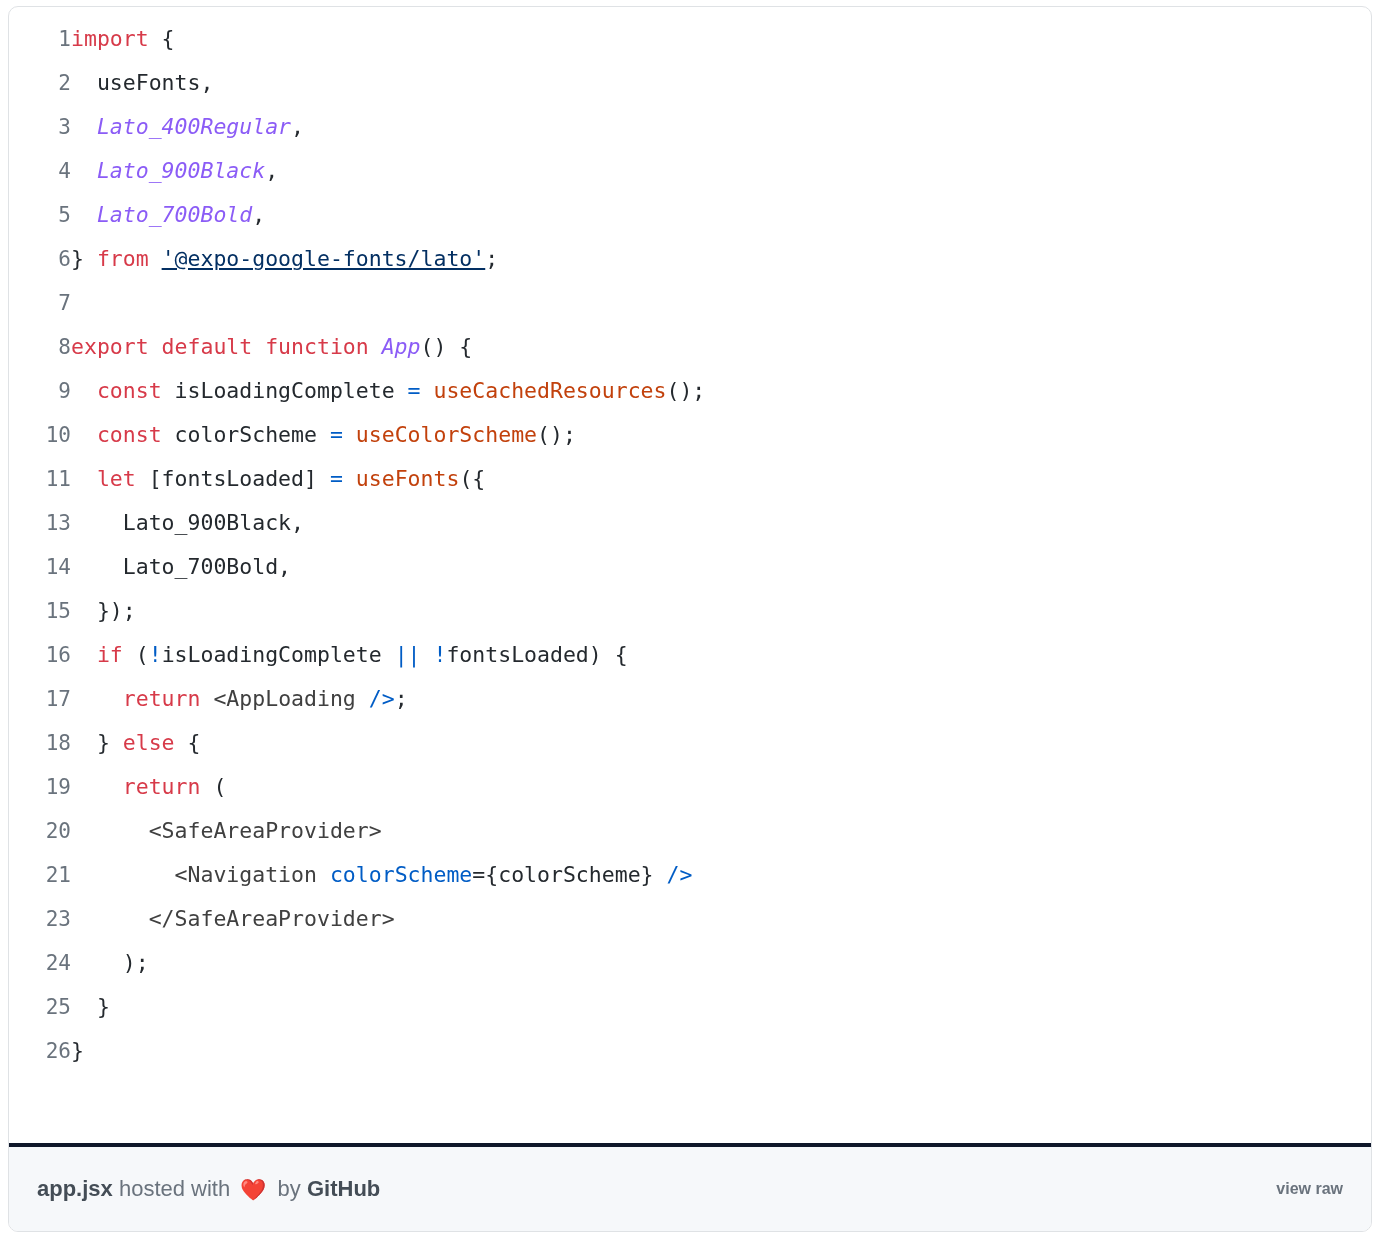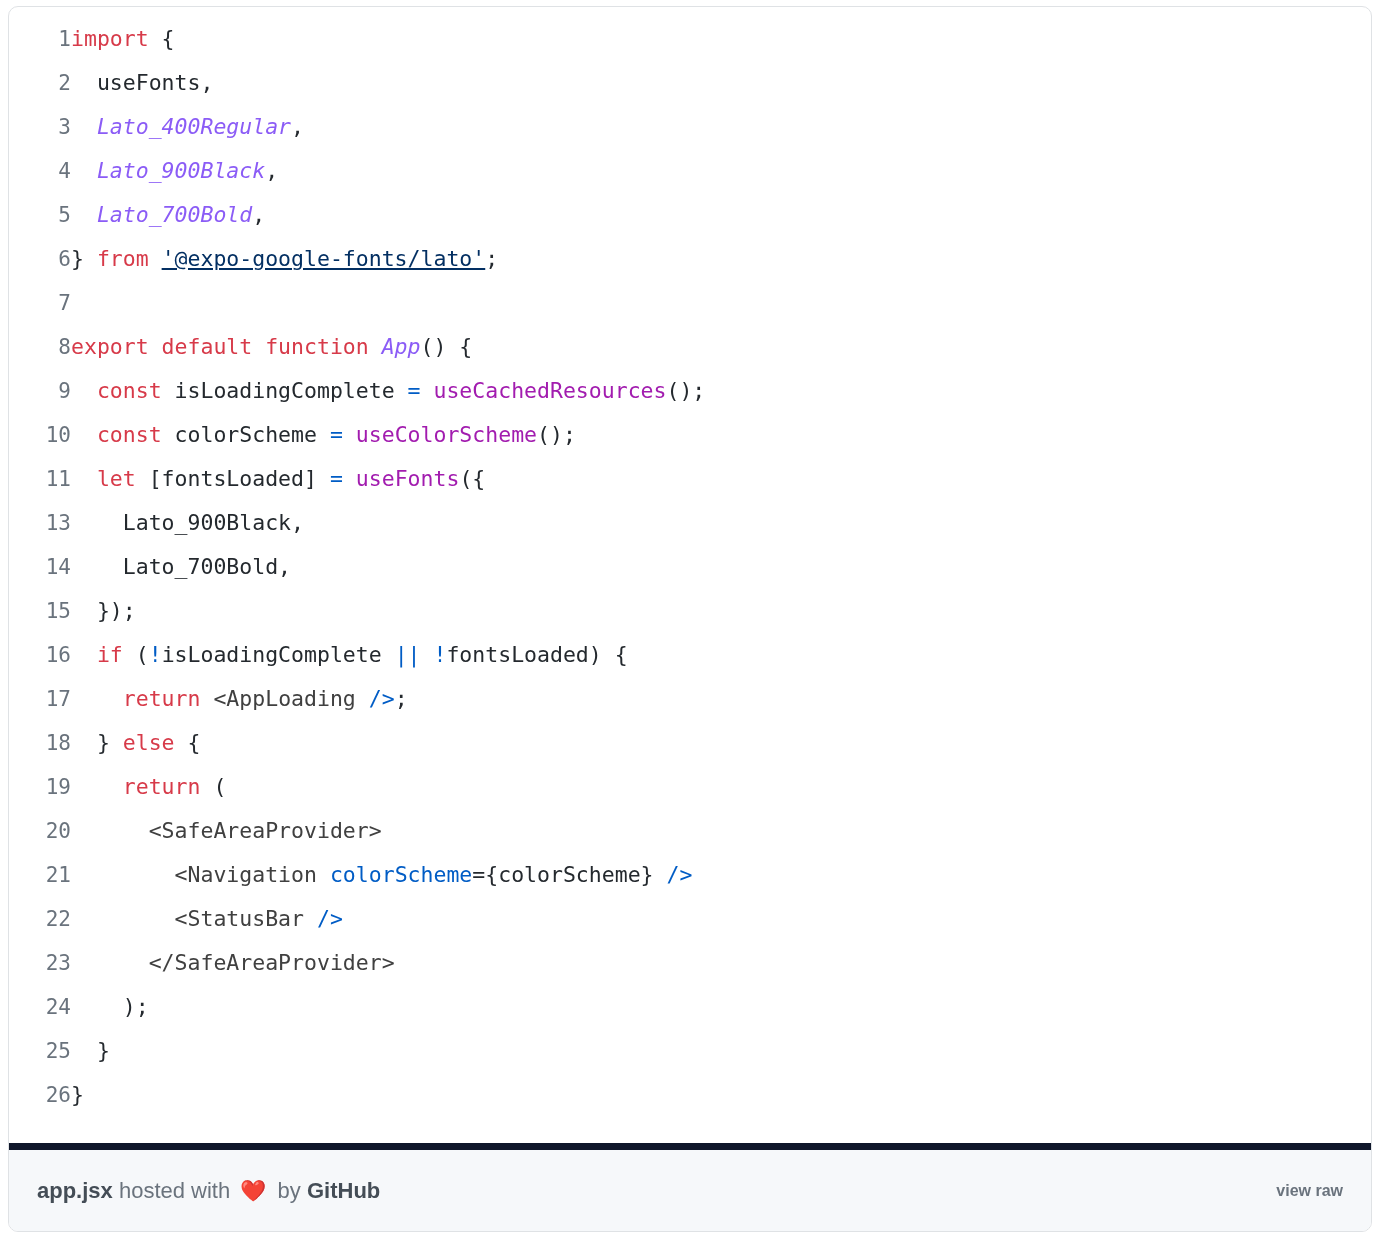--- a/index.html
+++ b/index.html
@@ -62,30 +62,30 @@
 
   td.code {
     padding-left: 35px;
     color: #24292e;
   }
 
   
   .k  { color: #d73a49; }   
   .s  { color: #032f62; text-decoration: underline; }   
   .e  { color: #8b5cf6; font-style: italic; }   
-  .f  { color: #a21caf; }   
+  .f  { color: #c2410c; }   
   .t  { color: #404040; }   
   .a  { color: #005cc5; }   
   .p  { color: #24292e; }   
 
   .footer {
     flex: 0 0 auto;
     height: 88px;
     background: #f6f8fa;
-    border-top: 7px solid #0f172a;
+    border-top: 4px solid #0f172a;
     display: flex;
     align-items: center;
     justify-content: space-between;
     padding: 0 28px;
     box-sizing: border-box;
   }
 
   .footer-left {
     font-size: 22px;
     color: #6a737d;
@@ -195,24 +195,20 @@
             <td class="ln">19</td>
             <td class="code"><span class="p">    </span><span class="k">return</span><span class="p"> (</span></td>
           </tr>
           <tr>
             <td class="ln">20</td>
             <td class="code"><span class="p">      </span><span class="t">&lt;SafeAreaProvider&gt;</span></td>
           </tr>
           <tr>
             <td class="ln">21</td>
             <td class="code"><span class="p">        </span><span class="t">&lt;Navigation</span><span class="p"> </span><span class="a">colorScheme</span><span class="p">={colorScheme} </span><span class="a">/&gt;</span></td>
-          </tr>
-          <tr>
-            <td class="ln">22</td>
-            <td class="code"><span class="p">        </span><span class="t">&lt;StatusBar</span><span class="p"> </span><span class="a">/&gt;</span></td>
           </tr>
           <tr>
             <td class="ln">23</td>
             <td class="code"><span class="p">      </span><span class="t">&lt;/SafeAreaProvider&gt;</span></td>
           </tr>
           <tr>
             <td class="ln">24</td>
             <td class="code"><span class="p">    );</span></td>
           </tr>
           <tr>

